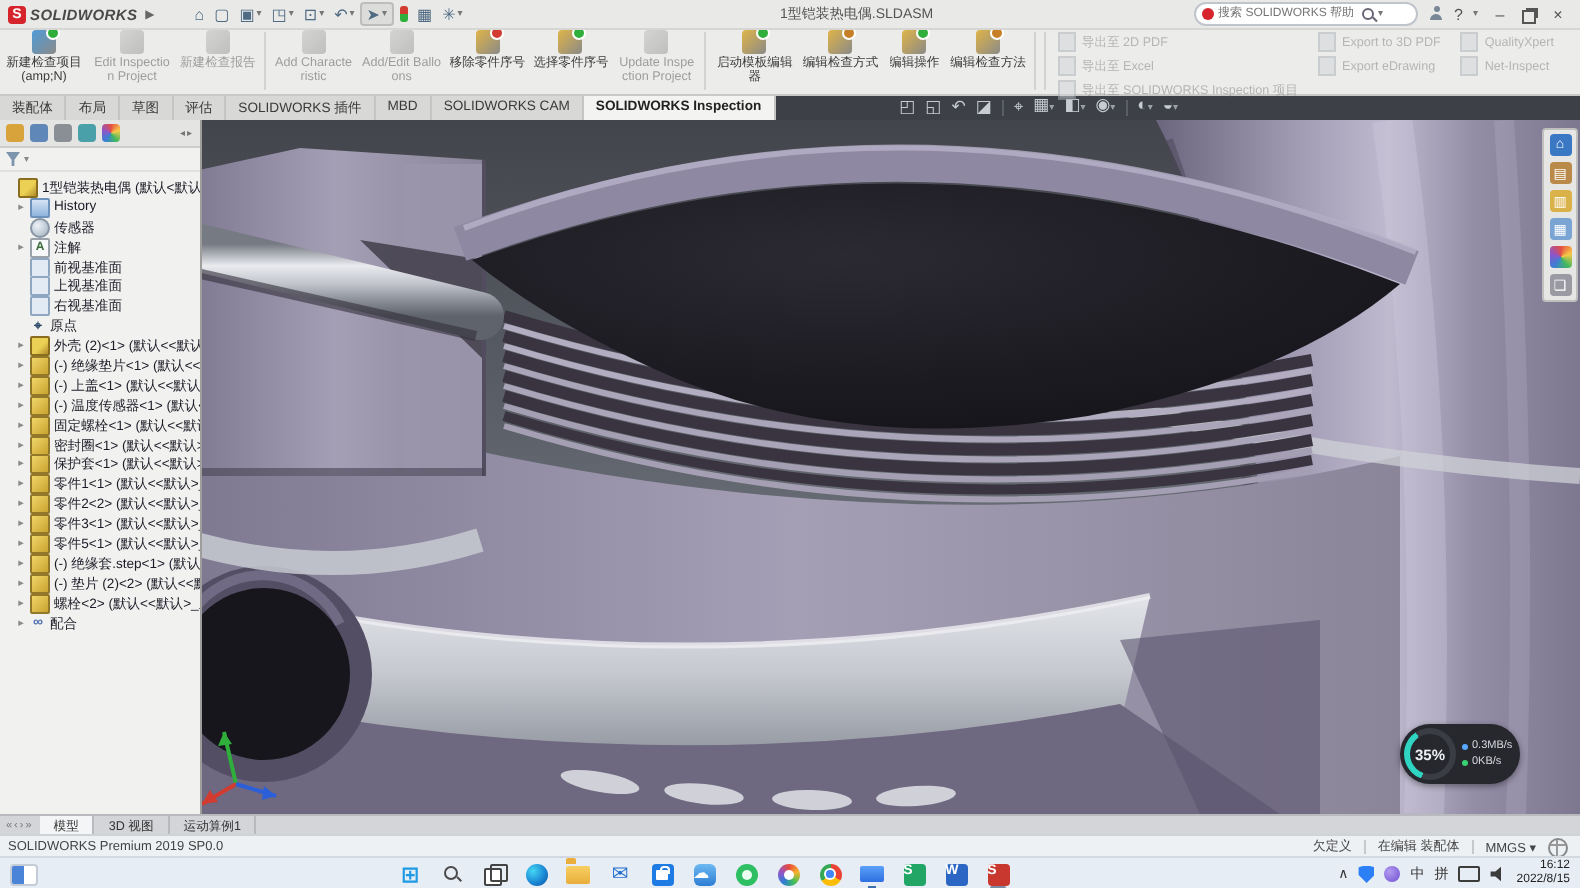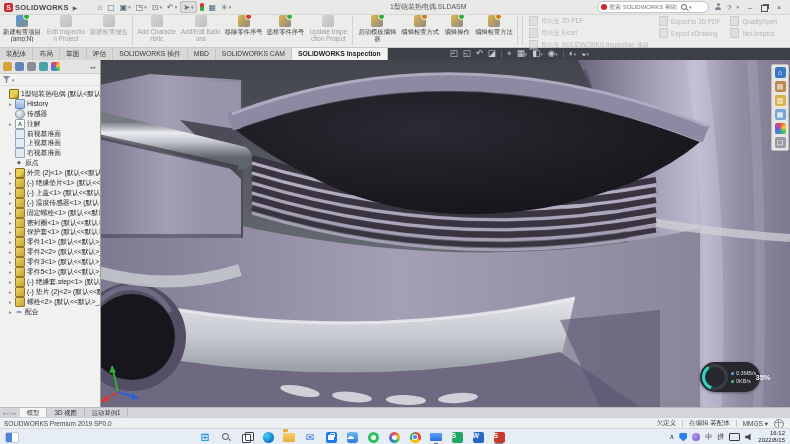--- a/index.html
+++ b/index.html
@@ -5,21 +5,21 @@
   html,body{margin:0;padding:0;background:#222;}
   #app{position:relative;width:790px;height:444px;overflow:hidden;
        font-family:"Liberation Sans","DejaVu Sans",sans-serif;background:#ececeb;
        -webkit-font-smoothing:antialiased;}
   
   .titlebar{position:absolute;left:0;top:0;width:790px;height:14px;background:#e9e9e7;
             display:flex;align-items:center;border-bottom:1px solid #d6d6d4;z-index:30;}
   .logo{display:flex;align-items:center;gap:2px;padding:0 4px;}
   .dslogo{width:9px;height:9px;border-radius:2px;background:#d6242c;color:#fff;font-size:7px;
           font-weight:bold;display:flex;align-items:center;justify-content:center;}
-  .logotext{font-size:7.5px;font-weight:bold;color:#4a4a4a;letter-spacing:.2px;}
+  .logotext{font-size:7.5px;font-weight:bold;color:#4a4a4a;letter-spacing:.2px;font-style:italic;}
   .logoarr{font-size:6px;color:#666;margin-left:2px;}
   .qat{display:flex;align-items:center;gap:1px;margin-left:14px;}
   .qbtn{display:flex;align-items:center;font-size:8px;color:#4f6b84;padding:0 2px;height:12px;
         border-radius:2px;cursor:default;}
   .qbtn .sub{font-size:5px;color:#777;margin-left:1px;}
   .qbtn.pressed{background:#dcdcda;border:1px solid #bdbdbb;height:10px;}
   .qbtn .reb{width:4px;height:8px;border-radius:1.5px;background:linear-gradient(#d23b2f 50%,#2fae3c 50%);}
   .doc-title{position:absolute;left:390px;top:2px;font-size:7px;color:#555;}
   .tb-right{margin-left:auto;display:flex;align-items:center;gap:4px;padding-right:4px;}
   .searchbox{display:flex;align-items:center;gap:2px;background:#fff;border:1px solid #bfc5cb;
@@ -103,21 +103,21 @@
          font-size:7px;color:#fff;cursor:default;}
   .tpico.rainbow{background:conic-gradient(#e54d42,#f7c948,#43b95e,#3b7fd4,#8e55c9,#e54d42);}
   
   .perf{position:absolute;left:700px;top:302px;width:60px;height:30px;background:#26282d;
         border-radius:16px;display:flex;align-items:center;z-index:9;box-shadow:0 1px 3px rgba(0,0,0,.4);}
   .perf-circle{position:relative;width:26px;height:26px;margin-left:2px;border-radius:50%;
                background:conic-gradient(from 200deg,#2fd4c2 0 126deg,#3a3d43 126deg 360deg);flex:none;}
   .perf-circle::before{content:"";position:absolute;left:3px;top:3px;width:20px;height:20px;
                border-radius:50%;background:#26282d;}
   .perf-circle span{position:absolute;left:0;top:0;width:26px;height:26px;display:flex;align-items:center;
-               justify-content:center;font-size:7.5px;color:#eef1f4;font-weight:bold;margin-left:48px;}
+               justify-content:center;font-size:7.5px;color:#eef1f4;font-weight:bold;}
   .perf-rows{display:flex;flex-direction:column;gap:2px;margin-left:3px;}
   .perf-row{display:flex;align-items:center;gap:2px;}
   .perf-dot{width:3px;height:3px;border-radius:50%;}
   .perf-txt{font-size:5.5px;color:#d7dbe0;}
   .triad{position:absolute;left:98px;top:300px;z-index:8;}
   
   .doctabs{position:absolute;left:0;top:407px;width:790px;height:10px;background:#d3d5d8;
            display:flex;align-items:stretch;border-top:1px solid #b8babd;z-index:30;}
   .dt-arrows{font-size:5.5px;color:#777;display:flex;align-items:center;padding:0 3px;letter-spacing:1px;}
   .dtab{font-size:6.3px;color:#333;display:flex;align-items:center;padding:0 7px;

